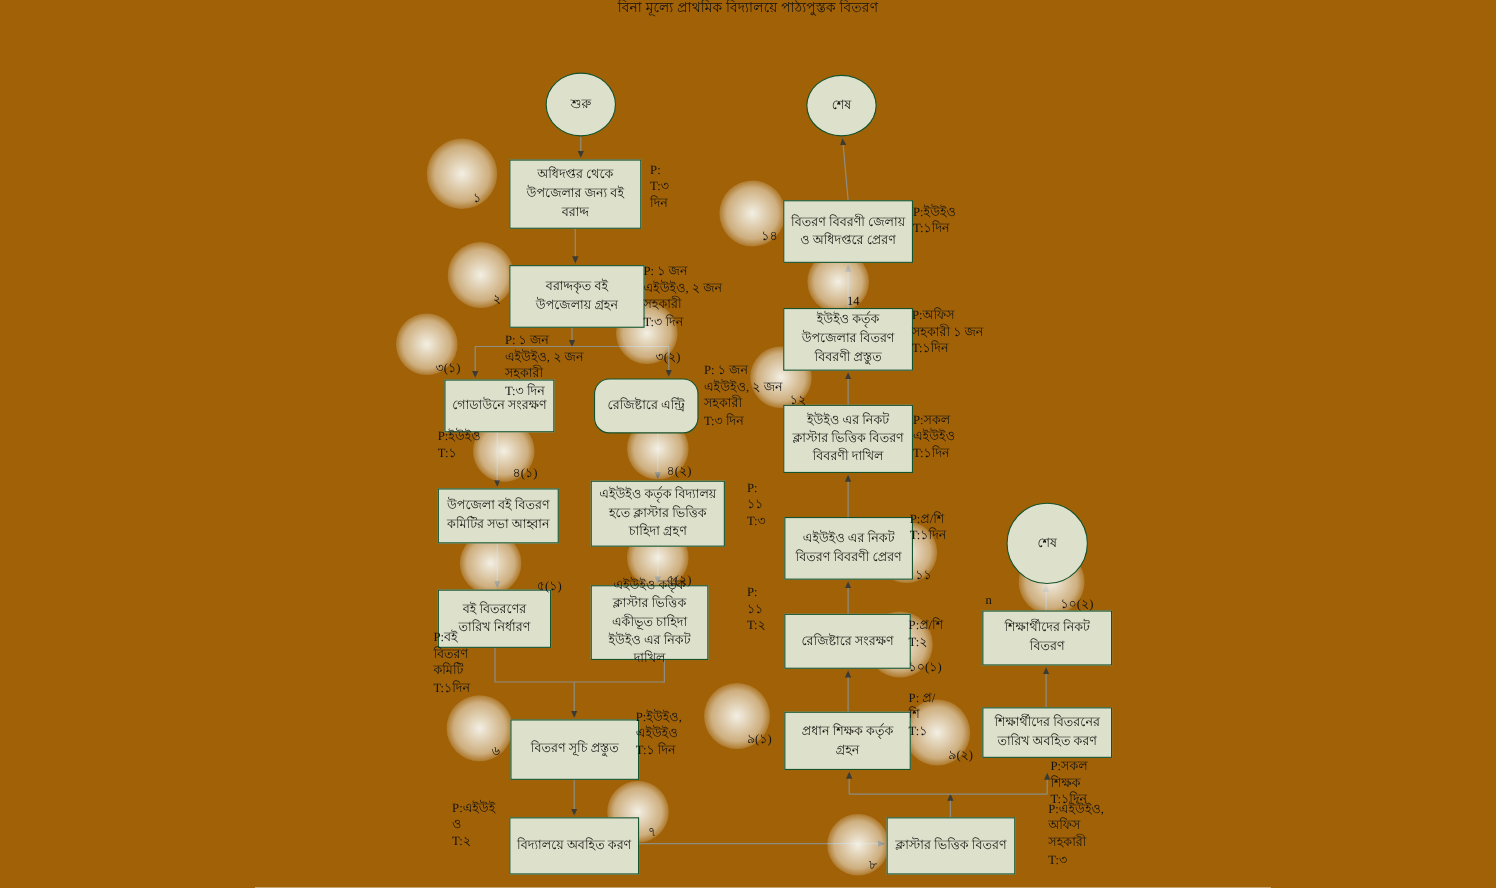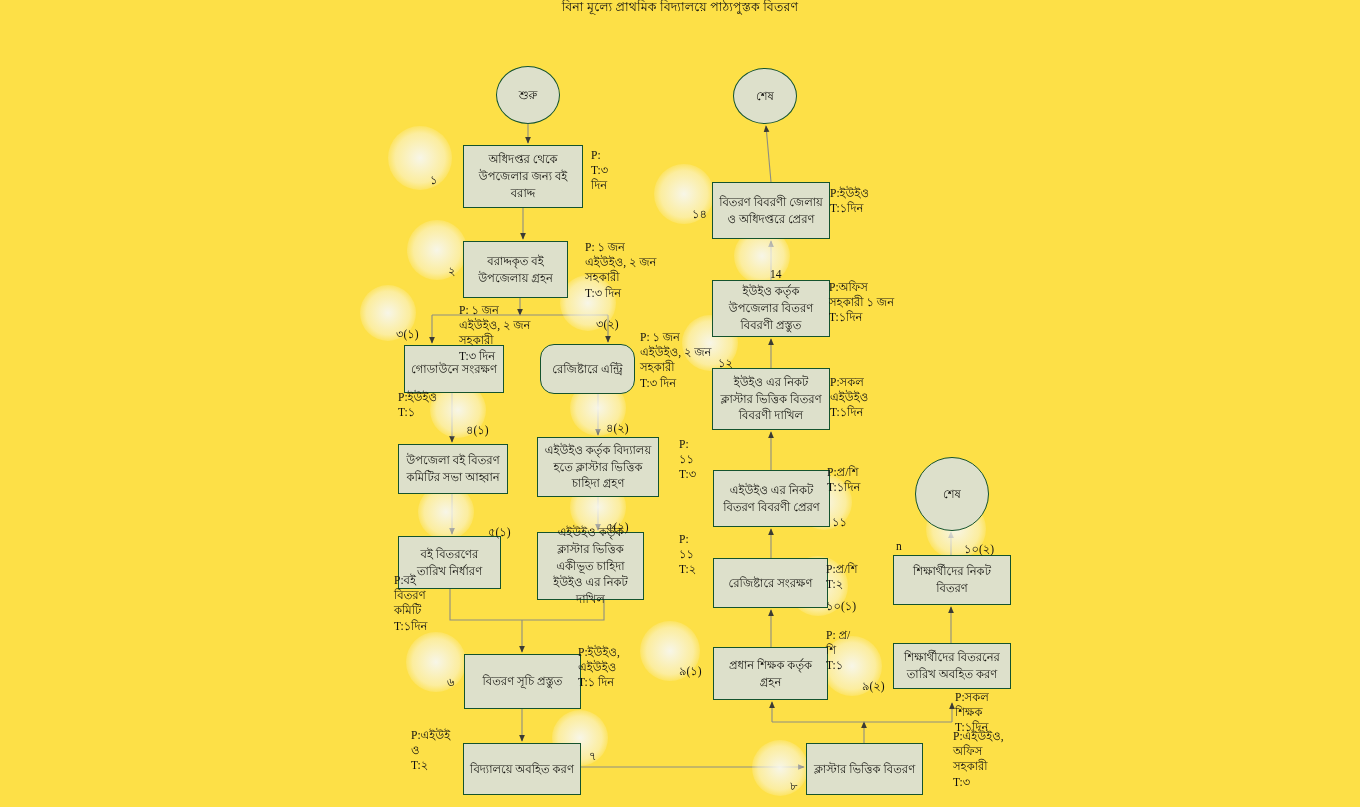--- a/index.html
+++ b/index.html
@@ -5,21 +5,21 @@
   * { box-sizing: border-box; }
   html, body {
     margin: 0; padding: 0;
     background: #ffffff;
     font-family: "Liberation Serif", "DejaVu Serif", serif;
   }
   #canvas {
     position: relative;
     width: 1360px;
     height: 807px;
-    background: #fde047;
+    background: #a16207;
     overflow: hidden;
   }
   #svg-layer {
     position: absolute;
     left: 0; top: 0;
     width: 1360px; height: 807px;
     pointer-events: none;
   }
   .title {
     position: absolute;
@@ -147,21 +147,21 @@
       </div>
       <div class="node ellipse" style="left: 733px; top: 68px; width: 64px; height: 56px;">
         <span>শেষ</span>
       </div>
       <div class="node circle" style="left: 915px; top: 457px; width: 74px; height: 74px;">
         <span>শেষ</span>
       </div>
       <div class="node" style="left: 463px; top: 145px; width: 120px; height: 63px;">
         <span>অধিদপ্তর থেকে উপজেলার জন্য বই বরাদ্দ</span>
       </div>
-      <div class="node" style="left: 463px; top: 241px; width: 105px; height: 57px;">
+      <div class="node" style="left: 463px; top: 241px; width: 123px; height: 57px;">
         <span>বরাদ্দকৃত বই উপজেলায় গ্রহন</span>
       </div>
       <div class="node" style="left: 404px; top: 345px; width: 100px; height: 48px;">
         <span>গোডাউনে সংরক্ষণ</span>
       </div>
       <div class="node" style="left: 540px; top: 344px; width: 95px; height: 50px; border-radius: 14px;">
         <span>রেজিষ্টারে এন্ট্রি</span>
       </div>
       <div class="node" style="left: 398px; top: 444px; width: 110px; height: 50px;">
         <span>উপজেলা বই বিতরণ কমিটির সভা আহ্বান</span>

